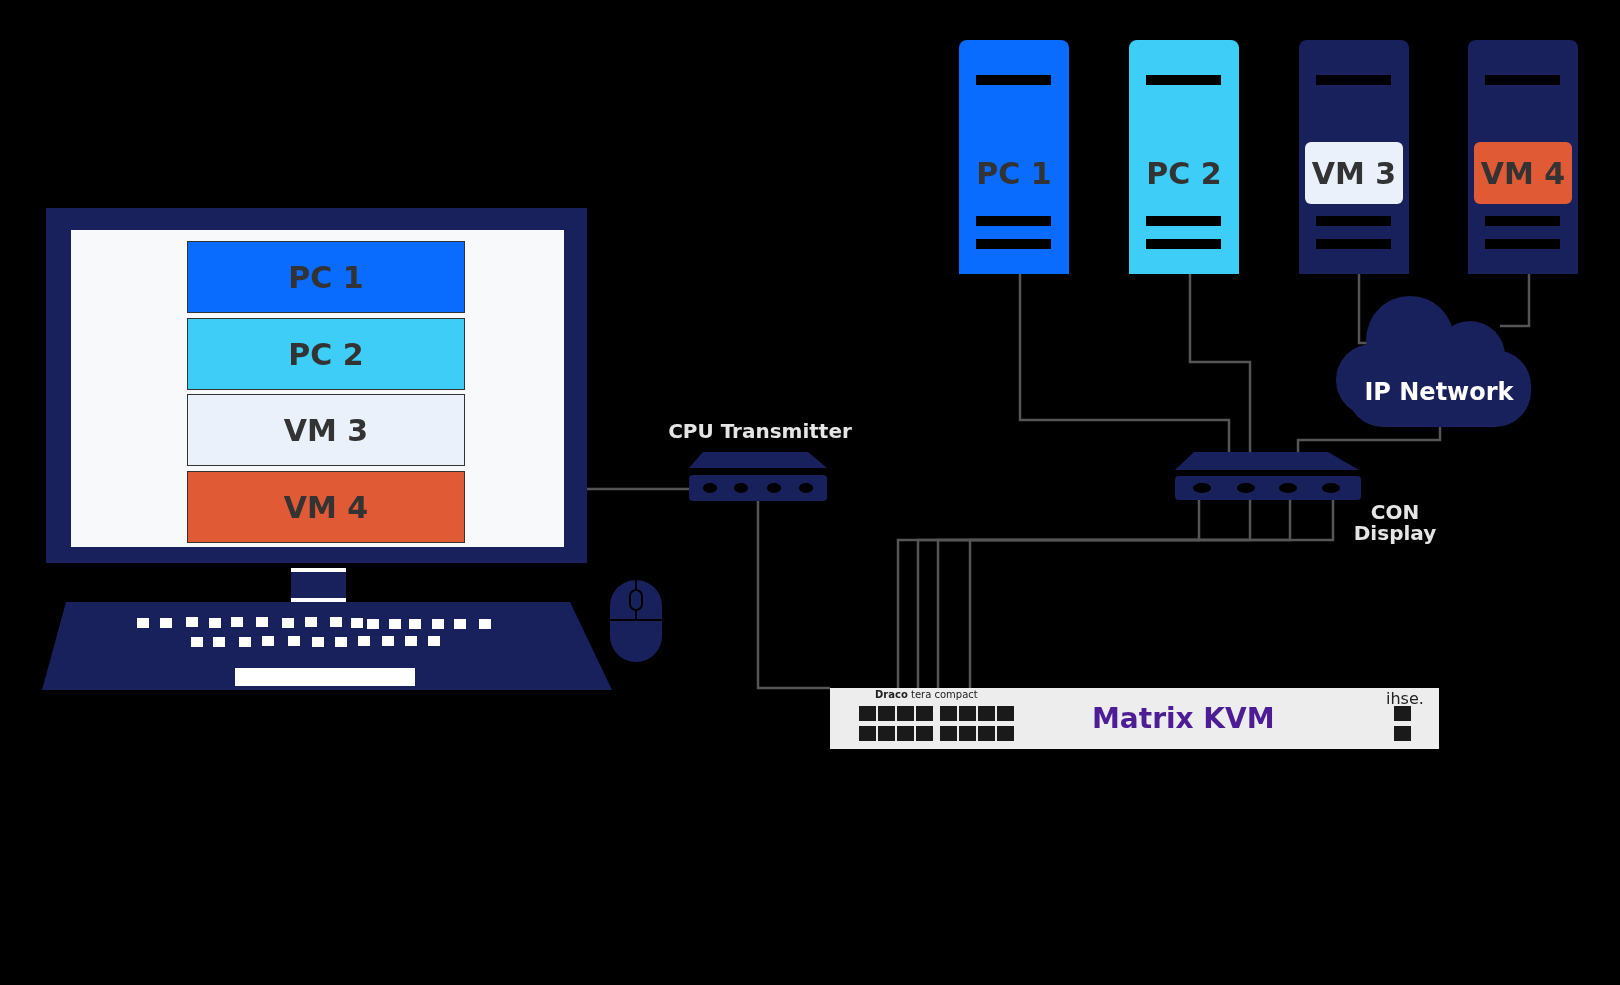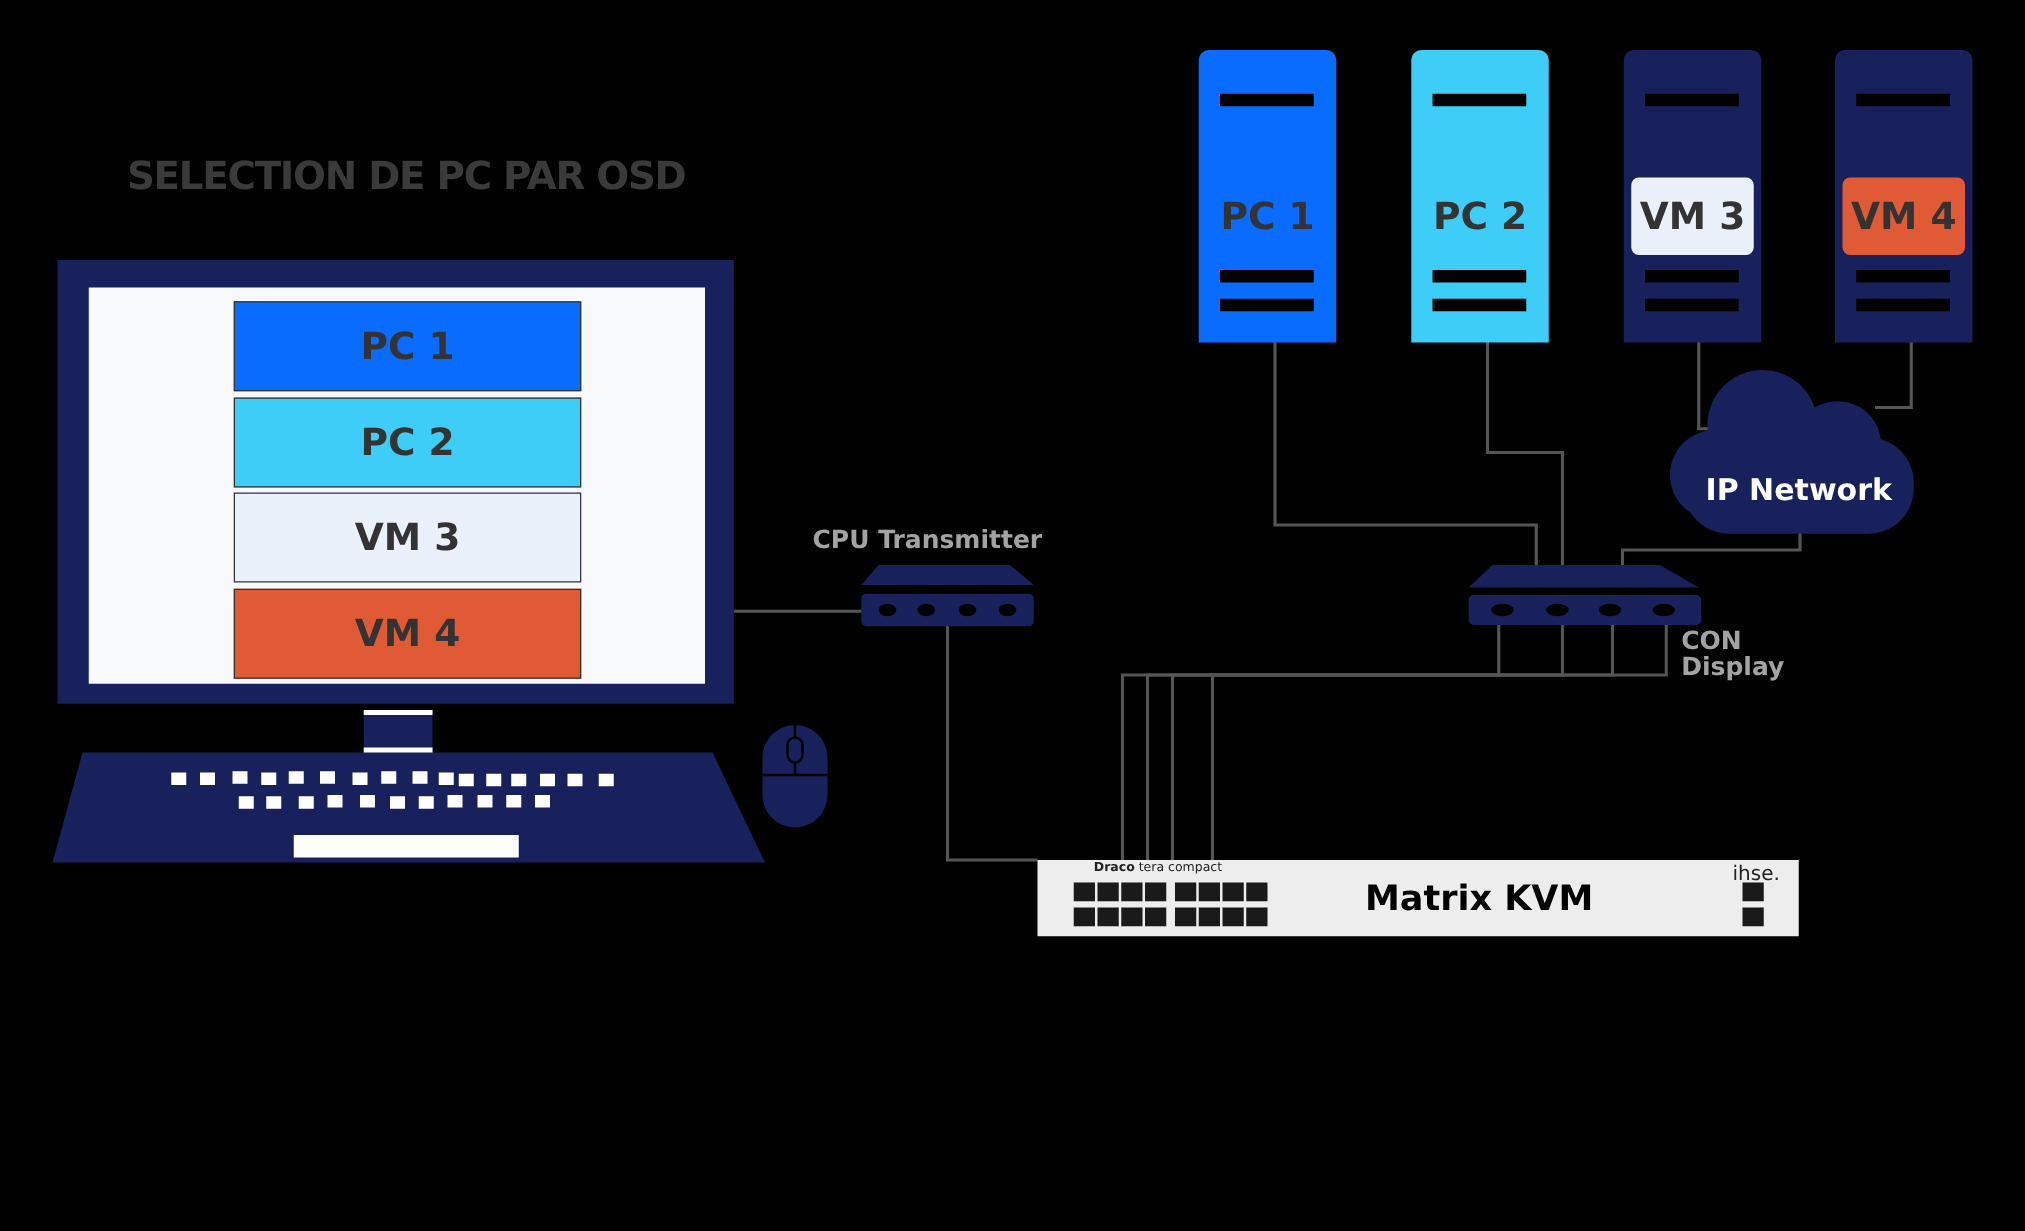--- a/index.html
+++ b/index.html
@@ -5,21 +5,21 @@
   html, body { margin:0; padding:0; background:#000; }
   body { width:1620px; height:985px; position:relative; overflow:hidden; font-family:"DejaVu Sans", sans-serif; }
   .abs { position:absolute; }
   .title { left:60px; top:126px; width:530px; text-align:center; color:#3a3a3a; font-weight:bold; font-size:31px; line-height:31px; letter-spacing:-1px; }
   .monitor { left:46px; top:208px; width:541px; height:355px; background:#18215c; }
   .screen { left:71px; top:230px; width:493px; height:317px; background:#f8f9fa; }
   .osd-item { left:187px; width:278px; height:72px; display:flex; align-items:center; justify-content:center; font-weight:bold; font-size:30px; color:#333; border:1px solid #333; box-sizing:border-box; }
   .stand-neck { left:291px; top:568px; width:55px; height:35px; background:#18215c; border-top:4px solid #fff; border-bottom:5px solid #fff; box-sizing:border-box;}
   .key { position:absolute; width:12px; height:10px; background:#fff; }
   .spacebar { left:235px; top:668px; width:180px; height:18px; background:#fff; }
-  .label-gray { color:#a3a3a3; font-weight:bold; font-size:21px; text-align:left; line-height:21px; }
+  .label-gray { color:#e5e5e5; font-weight:bold; font-size:21px; text-align:center; line-height:21px; }
   .tower { width:110px; height:234px; border-radius:8px 8px 0 0; }
   .slot { position:absolute; left:17px; width:75px; height:10px; background:#000; }
   .tower-label { position:absolute; left:6px; top:102px; width:98px; height:62px; display:flex; align-items:center; justify-content:center; font-weight:bold; font-size:30px; color:#333; border-radius:6px; }
   .kvm { left:830px; top:688px; width:609px; height:61px; background:#ededed; }
   .cloud-text { color:#fff; font-weight:bold; font-size:24px; }
   svg { position:absolute; left:0; top:0; }
 </style>
 </head>
 <body>
 
@@ -33,21 +33,20 @@
     <path d="M1529 272 V326 H1500"></path>
     <path d="M1440 425 V440 H1298 V455"></path>
     <path d="M1199 500 V540 H898 V688"></path>
     <path d="M1250 500 V540 H918 V688"></path>
     <path d="M1290 500 V540 H938 V688"></path>
     <path d="M1333 500 V540 H970 V688"></path>
   </g>
 </svg>
 
 <div class="abs title">
-  <div>SELECTION DE PC PAR  OSD</div>
 </div>
 
 <div class="abs monitor"></div>
 <div class="abs screen"></div>
 <div class="abs osd-item" style="top:241px;background:#0a6cff;">PC 1</div>
 <div class="abs osd-item" style="top:318px;background:#3dcdf7;">PC 2</div>
 <div class="abs osd-item" style="top:394px;background:#ebf1fa;">VM 3</div>
 <div class="abs osd-item" style="top:471px;background:#e05a36;">VM 4</div>
 <div class="abs stand-neck"></div>
 
@@ -168,19 +167,19 @@
       <rect x="4" y="38" width="17" height="15"></rect>
         <rect x="23" y="38" width="17" height="15"></rect>
         <rect x="42" y="38" width="17" height="15"></rect>
         <rect x="61" y="38" width="17" height="15"></rect>
       <rect x="85" y="38" width="17" height="15"></rect>
         <rect x="104" y="38" width="17" height="15"></rect>
         <rect x="123" y="38" width="17" height="15"></rect>
         <rect x="142" y="38" width="17" height="15"></rect>
     </g>
   </svg>
-  <div class="abs" style="left:262px;top:14px;font-size:28px;font-weight:bold;color:#000000;">Matrix KVM</div>
+  <div class="abs" style="left:262px;top:14px;font-size:28px;font-weight:bold;color:#4c1d95;">Matrix KVM</div>
   <div class="abs" style="left:556px;top:1px;font-size:16px;color:#222;font-weight:normal;">ihse.</div>
   <svg width="40" height="61" style="left:560px;">
     <rect x="4" y="18" width="17" height="15" fill="#1a1a1a"></rect>
     <rect x="4" y="38" width="17" height="15" fill="#1a1a1a"></rect>
   </svg>
 </div>
 
 </body></html>

